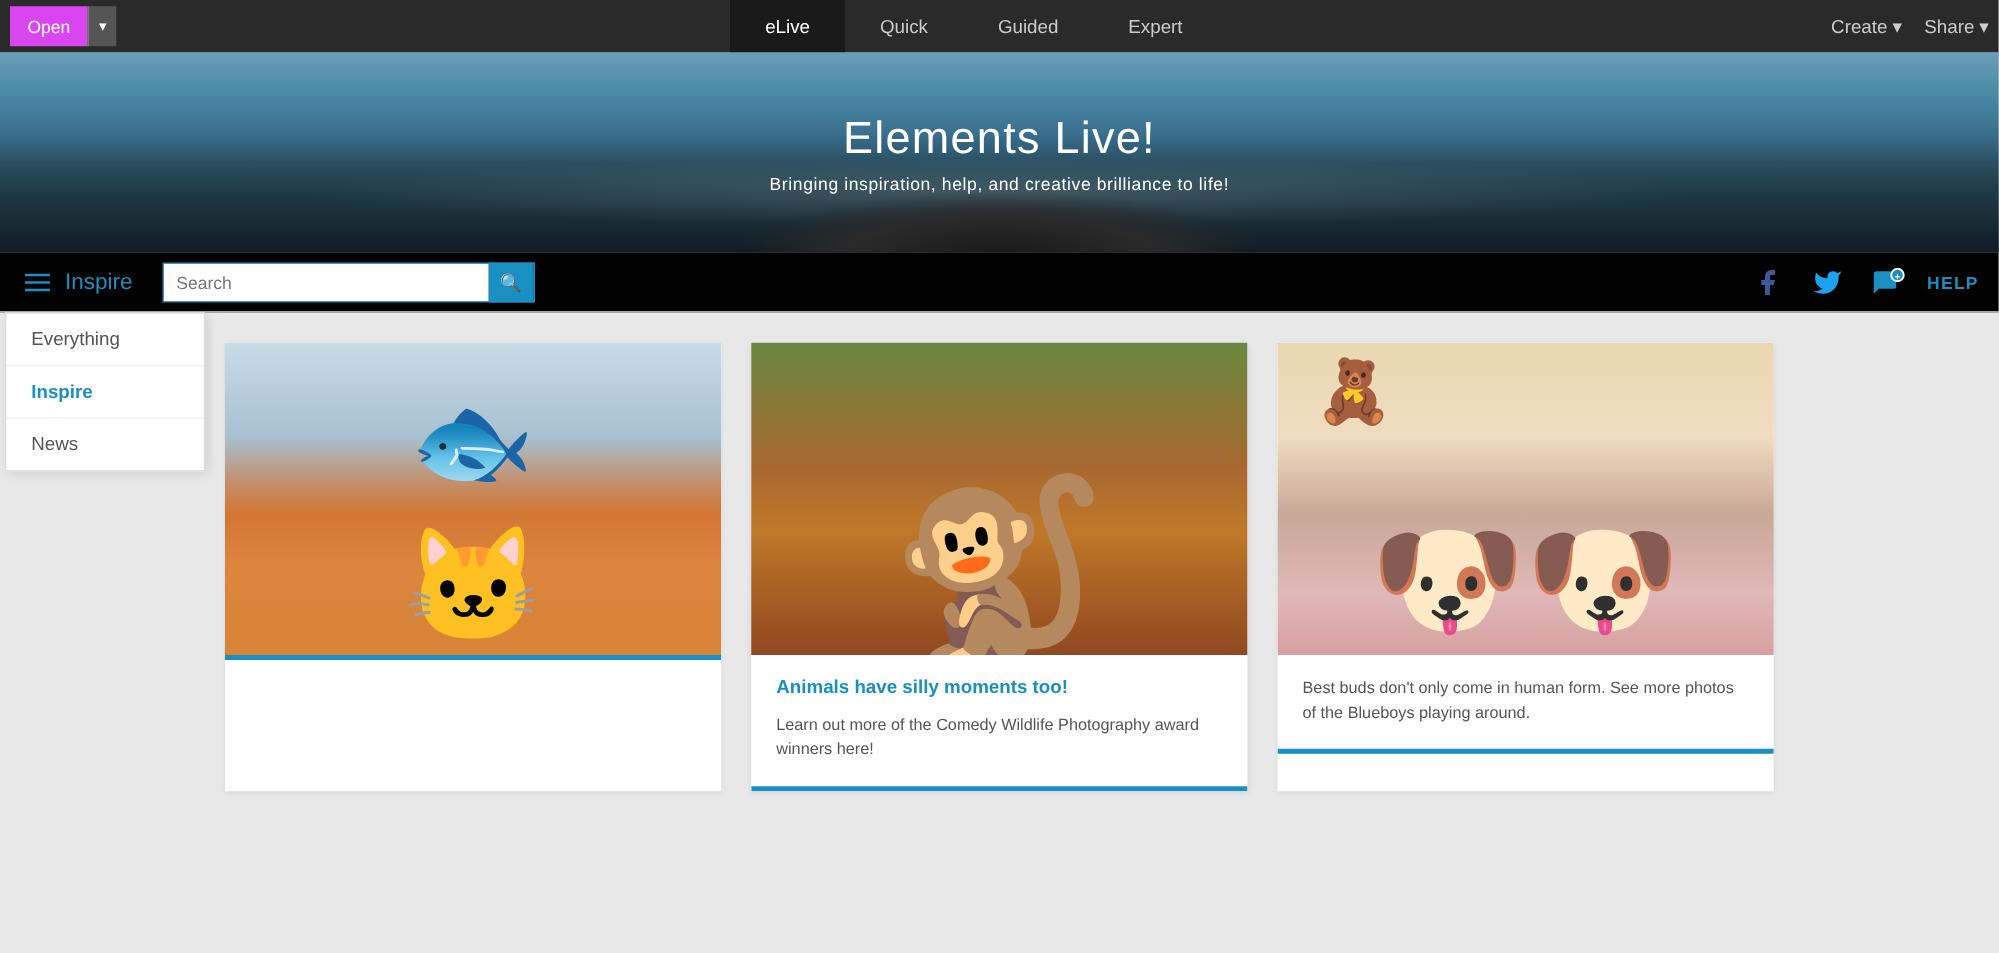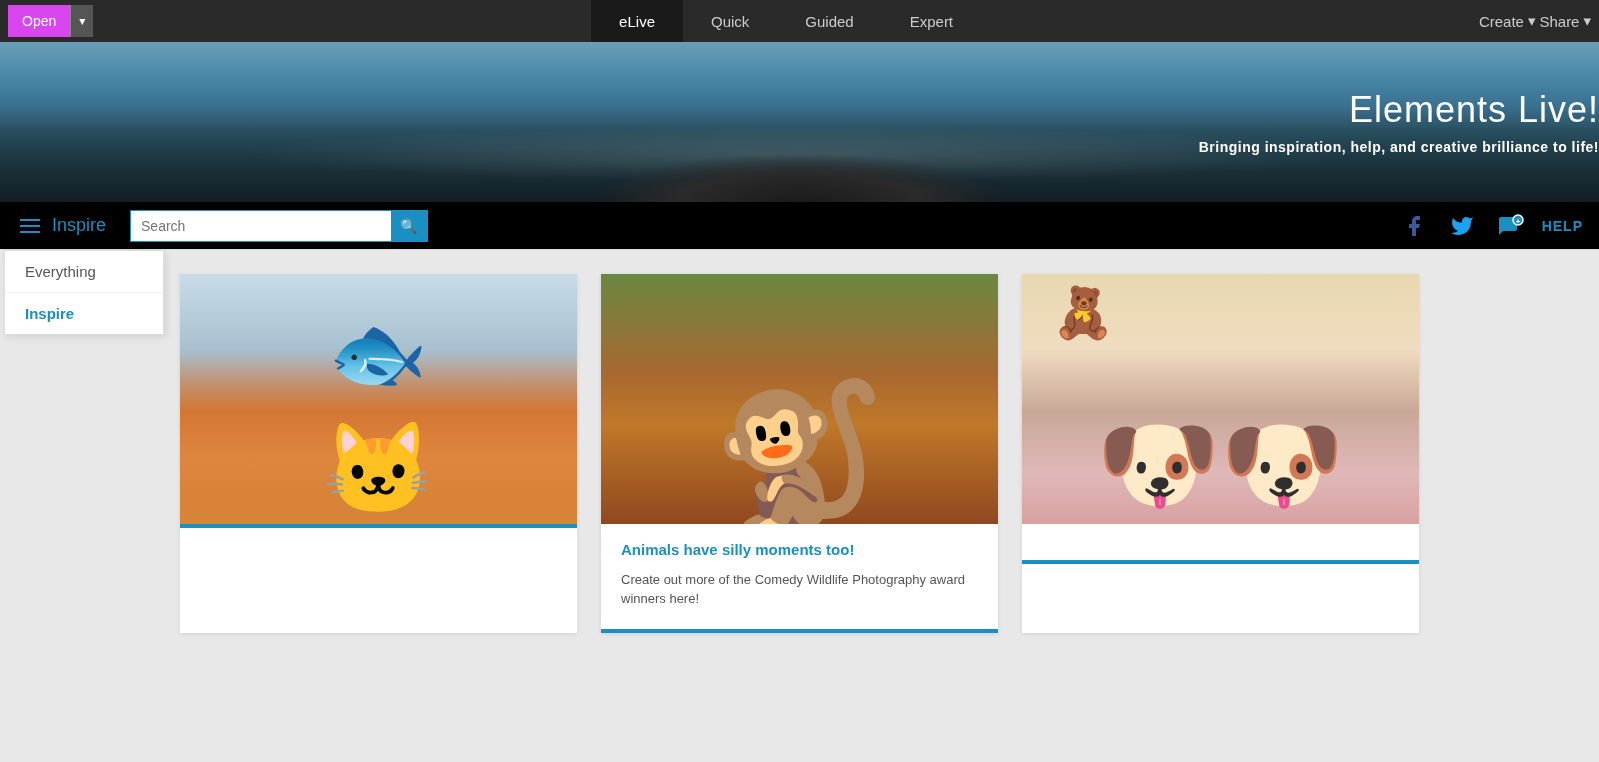--- a/index.html
+++ b/index.html
@@ -56,42 +56,42 @@
       display: flex;
       align-items: center;
     }
     .nav-tab.active {
       background: #1a1a1a;
       color: #fff;
     }
     .top-nav-right {
       display: flex;
       align-items: center;
-      gap: 4px;
+      gap: 18px;
       margin-left: auto;
     }
     .create-btn, .share-btn {
       color: #ccc;
       background: transparent;
       border: none;
       font-size: 15px;
       cursor: pointer;
       display: flex;
       align-items: center;
       gap: 4px;
     }
 
     
     .hero-banner {
       position: relative;
       height: 160px;
       background: linear-gradient(180deg, #5a8fa8 0%, #7baec4 30%, #3a6a7a 60%, #2a4a55 80%, #1a2a30 100%);
       display: flex;
       flex-direction: column;
-      align-items: flex-end;
+      align-items: center;
       justify-content: center;
       overflow: hidden;
     }
     .hero-banner::before {
       content: '';
       position: absolute;
       bottom: 0;
       left: 0;
       right: 0;
       height: 60px;
@@ -121,21 +121,21 @@
       font-size: 36px;
       font-weight: 300;
       letter-spacing: 1px;
       margin-bottom: 8px;
     }
     .hero-subtitle {
       position: relative;
       z-index: 2;
       color: #fff;
       font-size: 14px;
-      font-weight: 700;
+      font-weight: 400;
       letter-spacing: 0.5px;
     }
 
     
     .secondary-nav {
       display: flex;
       align-items: center;
       background: #000000;
       height: 48px;
       padding: 0 16px;
@@ -364,20 +364,21 @@
   <div class="search-wrapper">
     <input class="search-input" type="text" placeholder="Search" style="">
     <button class="search-btn">
       <span>🔍</span>
     </button>
   </div>
 
   <div class="dropdown-menu">
     <div class="dropdown-item">Everything</div>
     <div class="dropdown-item active">Inspire</div>
+    <div class="dropdown-item">News</div>
   </div>
 
   <div class="secondary-nav-right">
     <div class="social-icon facebook-icon">
       <svg width="24" height="24" viewBox="0 0 24 24" fill="#3b5998">
         <path d="M18 2h-3a5 5 0 0 0-5 5v3H7v4h3v8h4v-8h3l1-4h-4V7a1 1 0 0 1 1-1h3z"></path>
       </svg>
     </div>
     <div class="social-icon twitter-icon">
       <svg width="24" height="24" viewBox="0 0 24 24" fill="#1da1f2">
@@ -408,30 +409,31 @@
       <div class="card-bottom-bar"></div>
     </div>
 
     <div class="card">
       <div class="card-image lemur-image" style="height:250px;position:relative;">
         <div style="position:absolute;top:0;left:0;right:0;bottom:0;background:linear-gradient(180deg,#6a8840 0%,#a86830 40%,#c07828 60%,#904820 100%);"></div>
         <div style="position:absolute;bottom:0;left:0;right:0;text-align:center;font-size:140px;line-height:1;">🐒</div>
       </div>
       <div class="card-body">
         <div class="card-title">Animals have silly moments too!</div>
-        <div class="card-text">Create out more of the Comedy Wildlife Photography award winners here!</div>
+        <div class="card-text">Learn out more of the Comedy Wildlife Photography award winners here!</div>
       </div>
       <div class="card-bottom-bar"></div>
     </div>
 
     <div class="card">
       <div class="card-image dogs-image" style="height:250px;position:relative;">
         <div style="position:absolute;top:0;left:0;right:0;bottom:0;background:linear-gradient(180deg,#e8d8b0 0%,#f0dcc0 30%,#c8a898 55%,#e0b8b8 80%,#d8a0a0 100%);"></div>
         <div style="position:absolute;bottom:10px;left:0;right:0;text-align:center;font-size:100px;line-height:1;">🐶🐶</div>
         <div style="position:absolute;top:10px;left:30px;font-size:50px;">🧸</div>
       </div>
       <div class="card-body">
+        <div class="card-text">Best buds don't only come in human form. See more photos of the Blueboys playing around.</div>
       </div>
       <div class="card-bottom-bar"></div>
     </div>
 
   </div>
 </div>
 
 </body></html>

